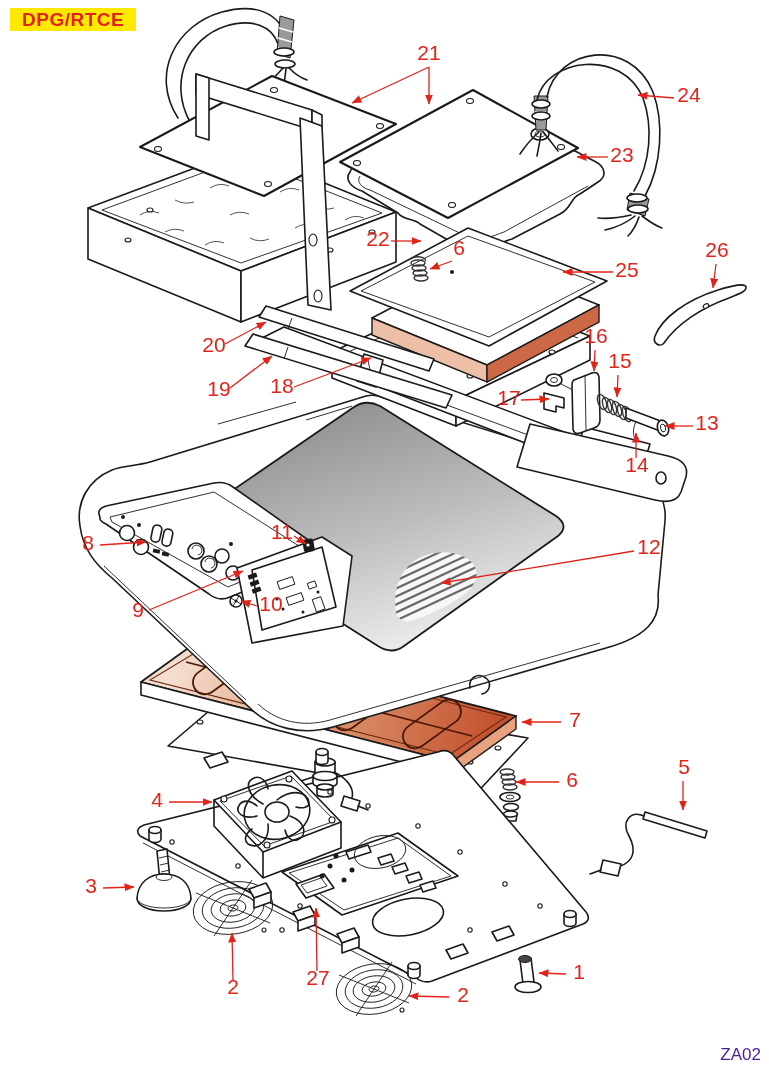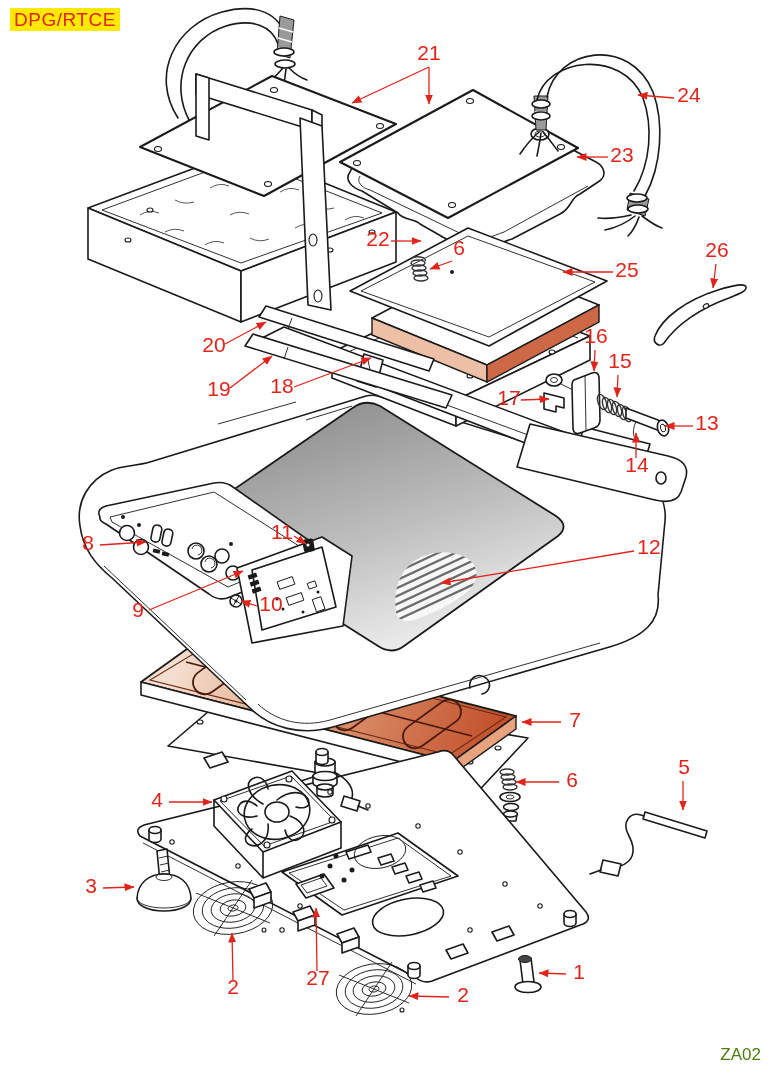--- a/index.html
+++ b/index.html
@@ -1,21 +1,21 @@
 <!DOCTYPE html>
 <html style="--callout: #E2231A; --highlight: #FFE900; --line: #1A1A1A; --heater-light: #F4DECF; --heater-mid: #DD9A74; --heater-dark: #C24E2A; --heater-side: #E8A37E; --plate-side-light: #EDBFA6; --plate-side-dark: #CC6845; --glass-dark: #909090; --glass-mid: #BDBDBD; --glass-light: #F2F2F2; --tray-tan: #F2D7BD;"><head>
 <meta charset="utf-8">
 <style>
   html,body{margin:0;padding:0;background:#fff;}
   .canvas{position:relative;width:769px;height:1075px;background:#fff;overflow:hidden;
           font-family:"Liberation Sans",sans-serif;}
   .model-badge{position:absolute;left:10px;top:8px;background:var(--highlight,#FFE900);
-               color:var(--callout,#E2231A);font-weight:normal;font-size:19px;line-height:23px;
-               padding:0 4px;letter-spacing:.5px;}
-  .sheet-code{position:absolute;right:8px;bottom:10px;color:#4d7c0f;font-size:17px;}
+               color:var(--callout,#E2231A);font-weight:bold;font-size:19px;line-height:23px;
+               padding:0 12px;letter-spacing:.5px;}
+  .sheet-code{position:absolute;right:8px;bottom:10px;color:#4c1d95;font-size:17px;}
   svg.diagram{position:absolute;left:0;top:0;}
   .fw{fill:#fff;stroke:var(--line,#1a1a1a);stroke-width:1.6;stroke-linejoin:round;stroke-linecap:round;}
   .fw2{fill:#fff;stroke:var(--line,#1a1a1a);stroke-width:2.1;stroke-linejoin:round;}
   .ln{fill:none;stroke:var(--line,#1a1a1a);stroke-width:1.6;stroke-linejoin:round;stroke-linecap:round;}
   .thin{fill:none;stroke:var(--line,#1a1a1a);stroke-width:.9;}
   .hole{fill:#fff;stroke:var(--line,#1a1a1a);stroke-width:1.1;}
   .dark{fill:#1a1a1a;stroke:none;}
   .coil{fill:none;stroke:#333;stroke-width:1.4;}
   .serp{fill:none;stroke:#4A1808;stroke-width:1.8;}
   .sq{fill:none;stroke:#555;stroke-width:1;}

